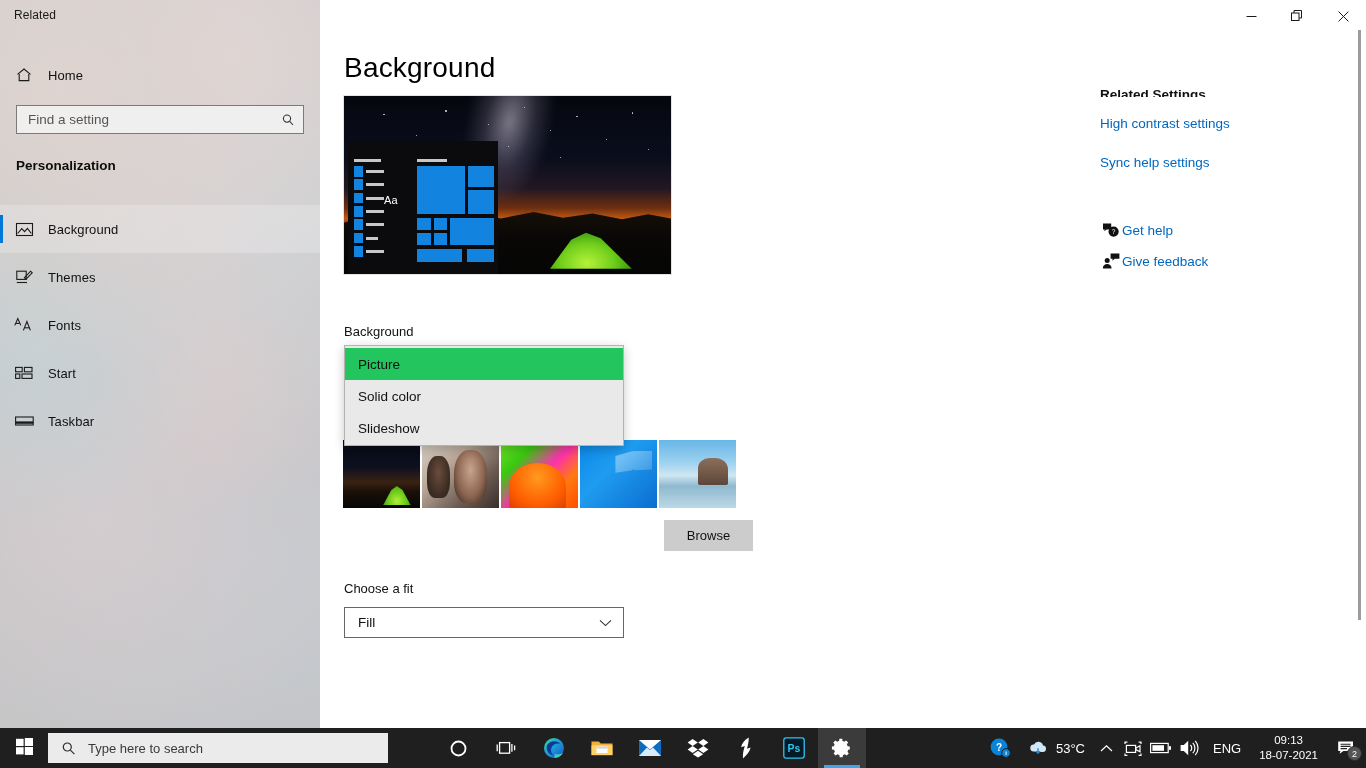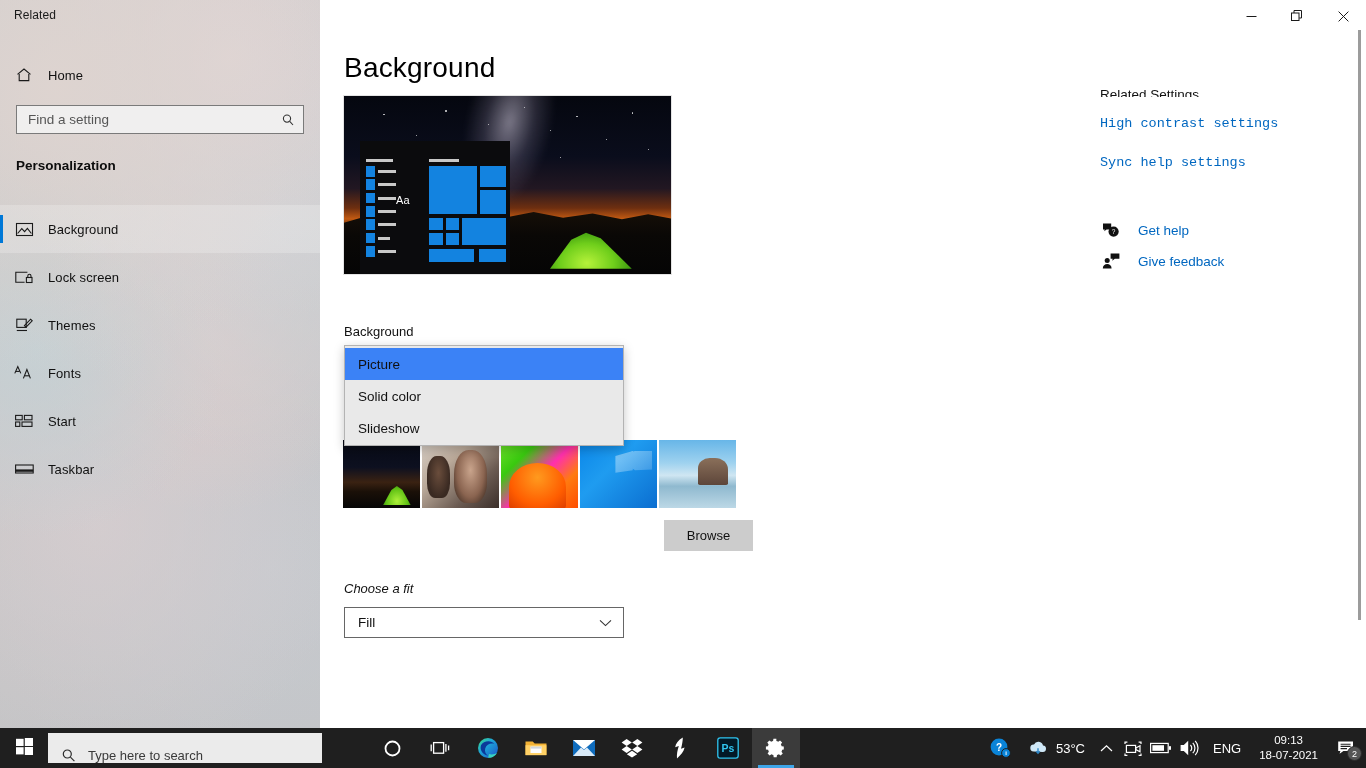--- a/index.html
+++ b/index.html
@@ -110,21 +110,21 @@
     clip-path: polygon(0 28%,6% 20%,13% 26%,21% 17%,30% 24%,39% 14%,48% 22%,58% 13%,67% 21%,76% 15%,85% 23%,93% 16%,100% 22%,100% 100%,0 100%);
   }
   #tent {
     position: absolute; left: 63%; bottom: 3%; width: 25%; height: 22%;
     background: radial-gradient(ellipse at 45% 85%, #b6f23a 0%, #6fce1b 42%, #2f8a0c 78%, #0d3a04 100%);
     clip-path: polygon(0 100%, 26% 26%, 44% 8%, 62% 22%, 100% 100%);
     filter: blur(.3px);
   }
   
   #startmock {
-    position: absolute; left: 16px; bottom: 0; width: 46%; height: 75%;
+    position: absolute; left: 4px; bottom: 0; width: 46%; height: 75%;
     background: #0b0b0d;
   }
   .sm-bar { position: absolute; background: #c8c8c8; height: 3px; }
   .sm-tile { position: absolute; background: #1383e0; }
   #sm-aa {
     position: absolute; color: #fff; font-size: 11px; font-weight: 300;
     left: 24%; top: 40%;
   }
 
   
@@ -134,21 +134,21 @@
   #bg-dropdown {
     position: absolute; left: 24px; top: 345px; width: 280px;
     background: #e9e9e9; border: 1px solid #b3b3b3;
     box-shadow: 0 3px 10px rgba(0,0,0,.22); z-index: 30;
     padding: 2px 0 1px 0;
   }
   .dd-item {
     height: 32px; display: flex; align-items: center; padding-left: 13px;
     font-size: 13.5px; color: #111;
   }
-  .dd-item.highlight { background: #3b82f6; }
+  .dd-item.highlight { background: #22c55e; }
 
   
   #thumbs { position: absolute; left: 23px; top: 440px; display: flex; gap: 2px; }
   .thumb { width: 77px; height: 68px; overflow: hidden; position: relative; }
   #th1 { background: linear-gradient(180deg,#070a14 0%,#0d1020 40%,#3a2212 62%,#1a1008 76%,#060606 100%); }
   #th1::after { content:""; position:absolute; left:52%; bottom:4%; width:36%; height:30%;
     background: radial-gradient(ellipse at 50% 80%, #aef03a 0%, #5ec014 55%, #17480a 100%);
     clip-path: polygon(0 100%, 30% 25%, 50% 6%, 70% 25%, 100% 100%); }
   #th2 { background: linear-gradient(135deg,#d8cfc6 0%, #b9a898 35%, #6b5b52 70%, #3b2f2a 100%); }
   #th2::before { content:""; position:absolute; left:6%; top:24%; width:30%; height:62%;
@@ -166,61 +166,61 @@
   #th5::after { content:""; position:absolute; left:50%; top:26%; width:40%; height:40%;
     background: linear-gradient(180deg,#8a6f5a,#5d463a); border-radius: 38% 42% 6% 6%; }
 
   
   #browse-btn {
     position: absolute; left: 344px; top: 520px; width: 89px; height: 31px;
     background: #cccccc; border: 1px solid #cccccc;
     font-size: 13px; color: #111; display: flex; align-items: center; justify-content: center;
   }
 
-  #fit-label { position: absolute; left: 24px; top: 581px; font-size: 13px; color: #111; font-style: italic; }
+  #fit-label { position: absolute; left: 24px; top: 581px; font-size: 13px; color: #111; }
   #fit-combo {
     position: absolute; left: 24px; top: 607px; width: 280px; height: 31px;
     background: #fff; border: 1px solid #666;
     display: flex; align-items: center; justify-content: space-between;
     padding: 0 11px 0 13px; font-size: 13.5px; color: #111;
   }
   #fit-chevron { color: #333; display:flex; align-items:center; }
 
   
   #right-rail { position: absolute; left: 780px; top: 86px; width: 250px; }
   #related-title {
-    position: absolute; left: 0; top: 0; font-size: 13.5px; font-weight: normal;
+    position: absolute; left: 0; top: 0; font-size: 13.5px; font-weight: bold;
     color: #111; overflow: hidden; height: 11px; line-height: 18px;
   }
-  .rail-link { position: absolute; left: 0; font-size: 13.5px; color: #0067c0; font-family: Liberation Mono, monospace; }
+  .rail-link { position: absolute; left: 0; font-size: 13.5px; color: #0067c0; }
   #link-high-contrast { top: 30px; }
   #link-sync { top: 69px; }
-  .rail-support { position: absolute; left: 0; display: flex; align-items: center; gap: 16px; }
+  .rail-support { position: absolute; left: 0; display: flex; align-items: center; gap: 0; }
   #support-help { top: 136px; }
   #support-feedback { top: 167px; }
   .rail-support .sup-ico { width: 22px; display: flex; align-items: center; justify-content: center; color: #111; }
   .rail-support .sup-label { font-size: 13.5px; color: #0067c0; }
 
   
   #content-scrollbar {
     position: absolute; right: 5px; top: 30px; width: 3px; height: 590px;
     background: #9c9c9c;
   }
 
   
   #taskbar {
     position: absolute; left: 0; bottom: 0; width: 1366px; height: 40px;
     background: #1f1f1f; display: flex; align-items: center;
   }
   #start-button {
     width: 48px; height: 40px; display: flex; align-items: center; justify-content: center;
   }
   #taskbar-search {
-    width: 274px; height: 30px; margin-left: 0; background: #ebebeb;
-    display: flex; align-items: flex-end;
+    width: 340px; height: 30px; margin-left: 0; background: #ebebeb;
+    display: flex; align-items: center;
   }
   #tb-search-ico { width: 40px; display: flex; align-items: center; justify-content: center; color: #2b2b2b; }
   #tb-search-text { font-size: 13px; color: #3a3a3a; }
   .tb-icon {
     width: 48px; height: 40px; display: flex; align-items: center; justify-content: center;
     position: relative;
   }
   .tb-icon.active { background: #3b3b3b; }
   .tb-icon.active::after {
     content: ""; position: absolute; left: 6px; right: 6px; bottom: 0; height: 3px; background: #3ea5e8;
@@ -278,30 +278,20 @@
           <span class="nav-ico">
             <svg width="19" height="17" viewBox="0 0 19 17" fill="none" stroke="#1a1a1a" stroke-width="1.1">
               <rect x="1.5" y="2.5" width="16" height="12"></rect>
               <path d="M2.6 12.5 L6.8 7.6 L9.6 10.6 L12.4 7.4 L16.4 12.5"></path>
             </svg>
           </span>
           <span class="nav-label">Background</span>
         </div>
 
 
-        <div class="nav-item">
-          <span class="nav-ico">
-            <svg width="20" height="17" viewBox="0 0 20 17" fill="none" stroke="#1a1a1a" stroke-width="1.1">
-              <path d="M13.4 3.2 H1.8 V13.2 H10.6"></path>
-              <rect x="12.4" y="8.5" width="5.6" height="5"></rect>
-              <path d="M13.8 8.4 V6.9a1.6 1.6 0 0 1 3.2 0v1.5"></path>
-            </svg>
-          </span>
-          <span class="nav-label">Lock screen</span>
-        </div>
 
         <div class="nav-item">
           <span class="nav-ico">
             <svg width="19" height="18" viewBox="0 0 19 18" fill="none" stroke="#1a1a1a" stroke-width="1.1">
               <rect x="1.8" y="3.2" width="9.4" height="8.2"></rect>
               <path d="M1.8 14.5 H12"></path>
               <path d="M9.4 9.6 L15.6 3.2 L17.2 4.8 L11 11.2 Z"></path>
             </svg>
           </span>
           <span class="nav-label">Themes</span>

